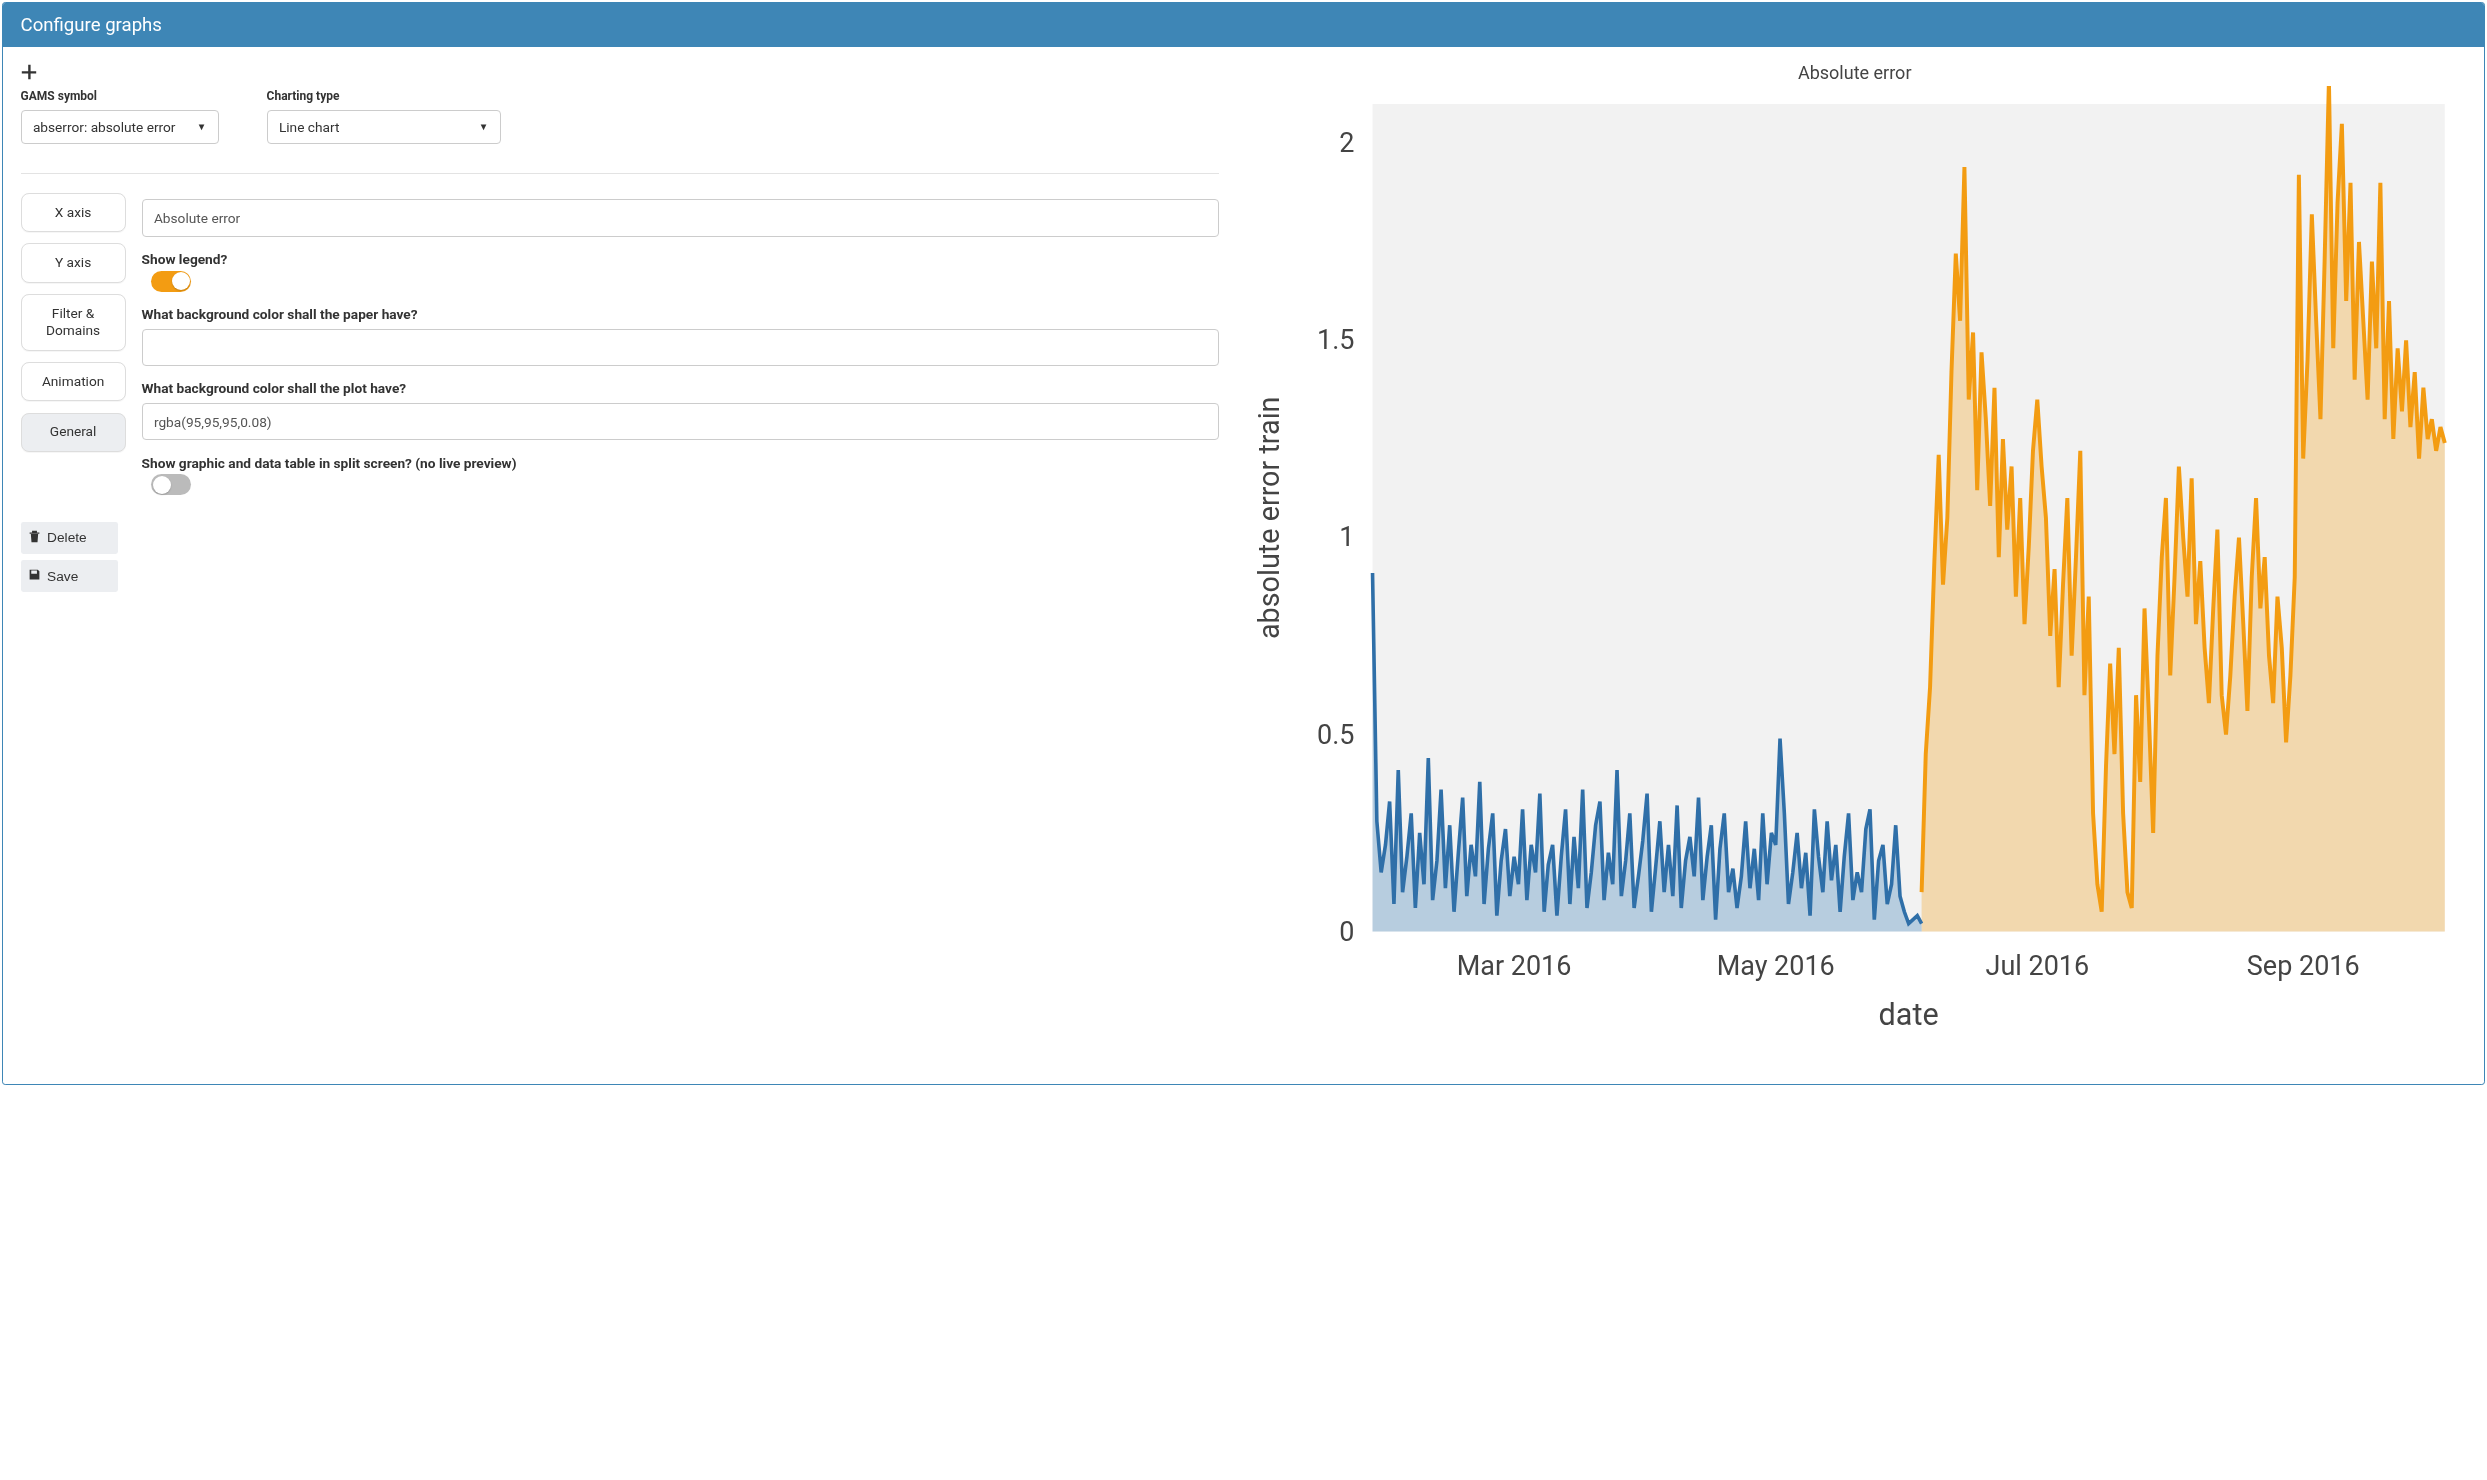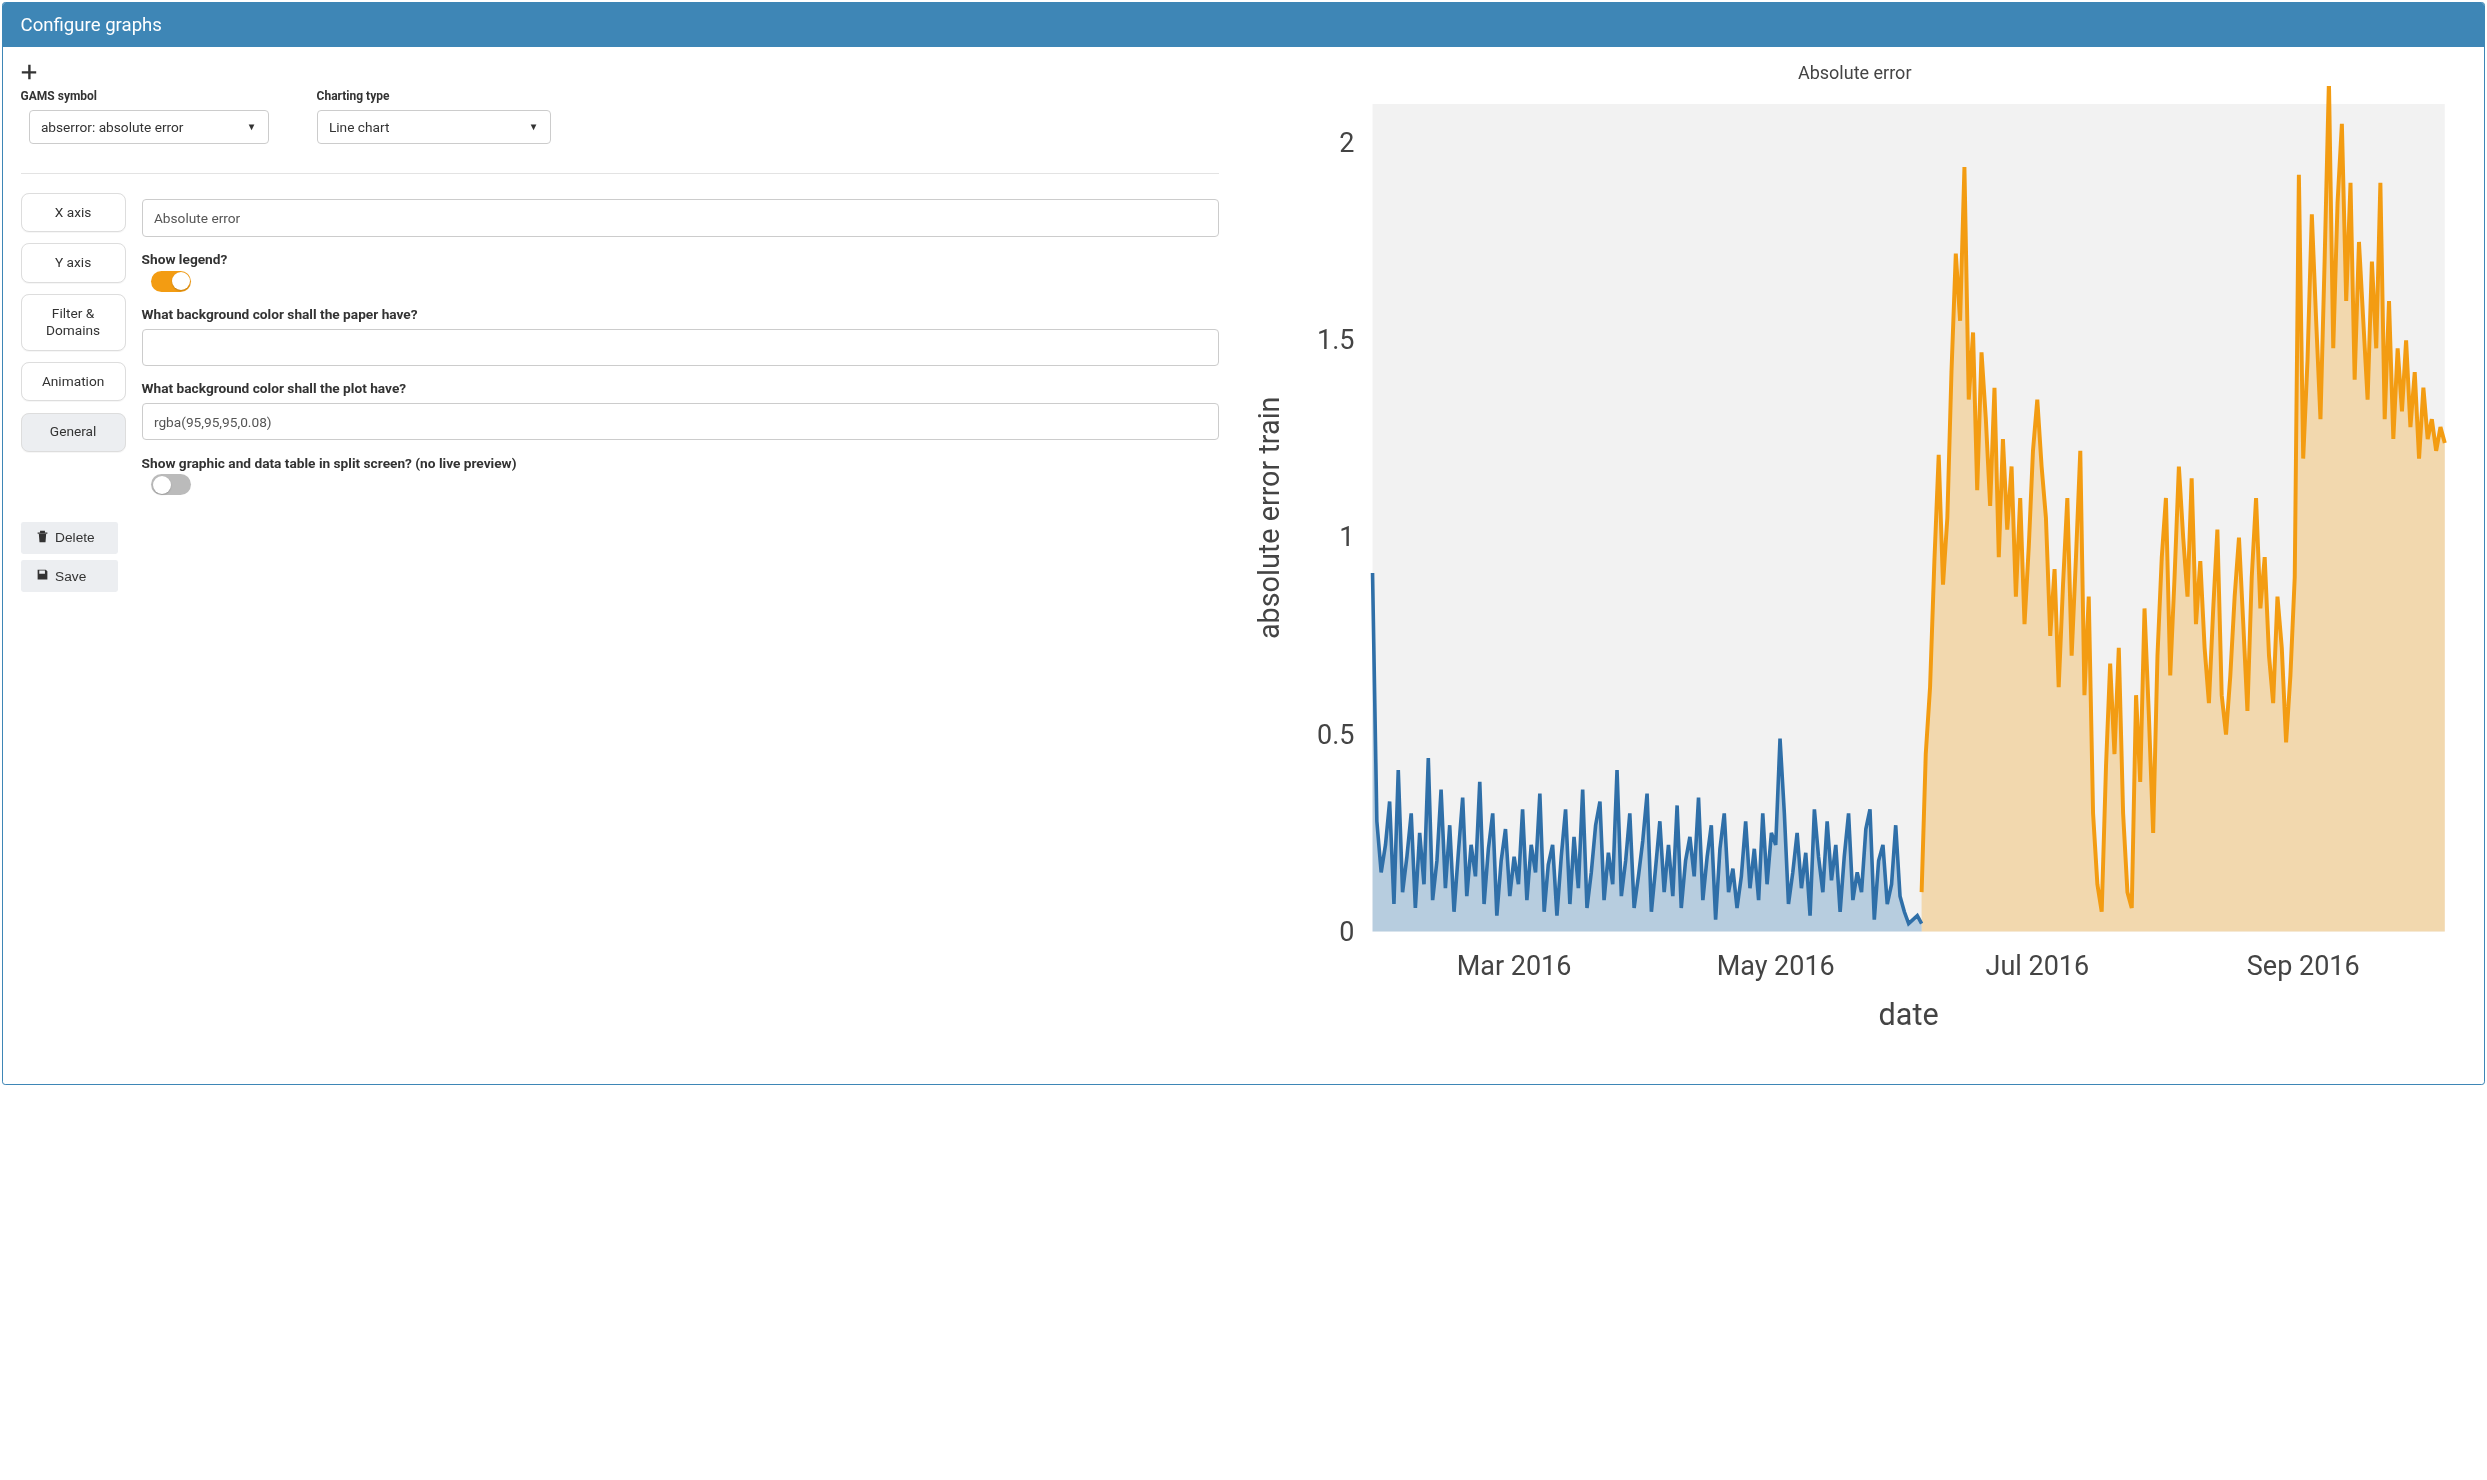--- a/index.html
+++ b/index.html
@@ -8,40 +8,40 @@
   .frame { border: 0.8px solid #3e86b6; border-radius: 3.2px; margin: 1.6px; overflow: hidden; }
   .titlebar { background: #3e86b6; color: #fff; padding: 11.3px 18px; font-size: 18.6px; font-weight: 400; }
   .content { display: flex; padding: 14.5px 18px 24px 18px; gap: 24px; }
   .left { flex: 0 0 49%; display: flex; flex-direction: column; }
   .right { flex: 1; }
   .plus-icon { font-size: 22.6px; font-weight: 700; color: #333; cursor: pointer; line-height: 1; margin-bottom: 3.2px; }
   .row1 { display: flex; gap: 48px; margin-top: 1.6px; }
   .fieldblock { display: flex; flex-direction: column; }
   .field-label { font-weight: 700; font-size: 12px; color: #333; margin-bottom: 6.5px; }
   .select-box { border: 0.8px solid #ccc; border-radius: 4px; padding: 8px 11.3px; font-size: 13.7px; color: #333; background: #fff; display: flex; align-items: center; justify-content: space-between; cursor: pointer; }
-  .gams-select { width: 240px; margin-left: 8px; }
+  .gams-select { width: 198px; }
   .chart-select { width: 234px; }
   .caret { font-size: 9.7px; margin-left: 8px; color: #333; }
   .divider { border: none; border-top: 0.8px solid #e3e3e3; margin: 29px 0 19.4px 0; }
   .row2 { display: flex; gap: 16px; }
   .tabcol { display: flex; flex-direction: column; gap: 11.3px; width: 105px; }
   .tab-btn { border: 0.8px solid #ddd; background: #fff; border-radius: 8px; padding: 9.7px 6.5px; text-align: center; font-size: 13.7px; color: #333; cursor: pointer; box-shadow: 0 0.8px 0.8px rgba(0,0,0,0.04); line-height: 1.3; }
   .tab-btn.active { background: #eceef1; }
   .formcol { flex: 1; display: flex; flex-direction: column; gap: 14.5px; }
   .form-label { font-weight: 700; font-size: 13.7px; color: #333; }
   .text-input { border: 0.8px solid #ccc; border-radius: 4px; padding: 9.7px 11.3px; font-size: 13.7px; color: #555; width: 100%; font-family: inherit; }
   .text-input::placeholder { color: #888; }
   .toggle { width: 40px; height: 21px; border-radius: 10.5px; position: relative; cursor: pointer; margin-top: 3.2px; margin-left: 9.7px; }
   .toggle.on { background: #f39c12; }
   .toggle.off { background: #bbb; }
   .toggle .knob { position: absolute; width: 18px; height: 18px; border-radius: 50%; background: #fff; top: 1.6px; box-shadow: 0 0.8px 1.6px rgba(0,0,0,0.2); }
   .toggle.on .knob { right: 1.6px; }
   .toggle.off .knob { left: 1.6px; }
   .action-btns { display: flex; flex-direction: column; gap: 6.5px; width: 97px; margin-top: 48px; }
-  .action-btn { background: #eceef1; border: none; border-radius: 2.4px; padding: 8px 15px; font-size: 13.7px; color: #333; text-align: center; cursor: pointer; display: flex; align-items: center; gap: 6.5px; }
+  .action-btn { background: #eceef1; border: none; border-radius: 2.4px; padding: 8px 7px; font-size: 13.7px; color: #333; text-align: center; cursor: pointer; display: flex; align-items: center; gap: 6.5px; }
   
   .chart-wrap { width: 100%; }
   .chart-title { text-align: center; font-size: 18px; color: #444; margin-bottom: 3.2px; }
   .plot-svg { width: 100%; height: auto; }
   .y-axis-label { font-size: 16px; fill: #444; }
   .x-axis-label { font-size: 17px; fill: #444; }
   .tick-label { font-size: 15px; fill: #444; }
   .plot-bg { fill: rgba(95,95,95,0.08); }
   .series-blue-line { stroke: #2f6fa8; stroke-width: 2; fill: none; }
   .series-blue-fill { fill: rgba(110,160,200,0.45); }

